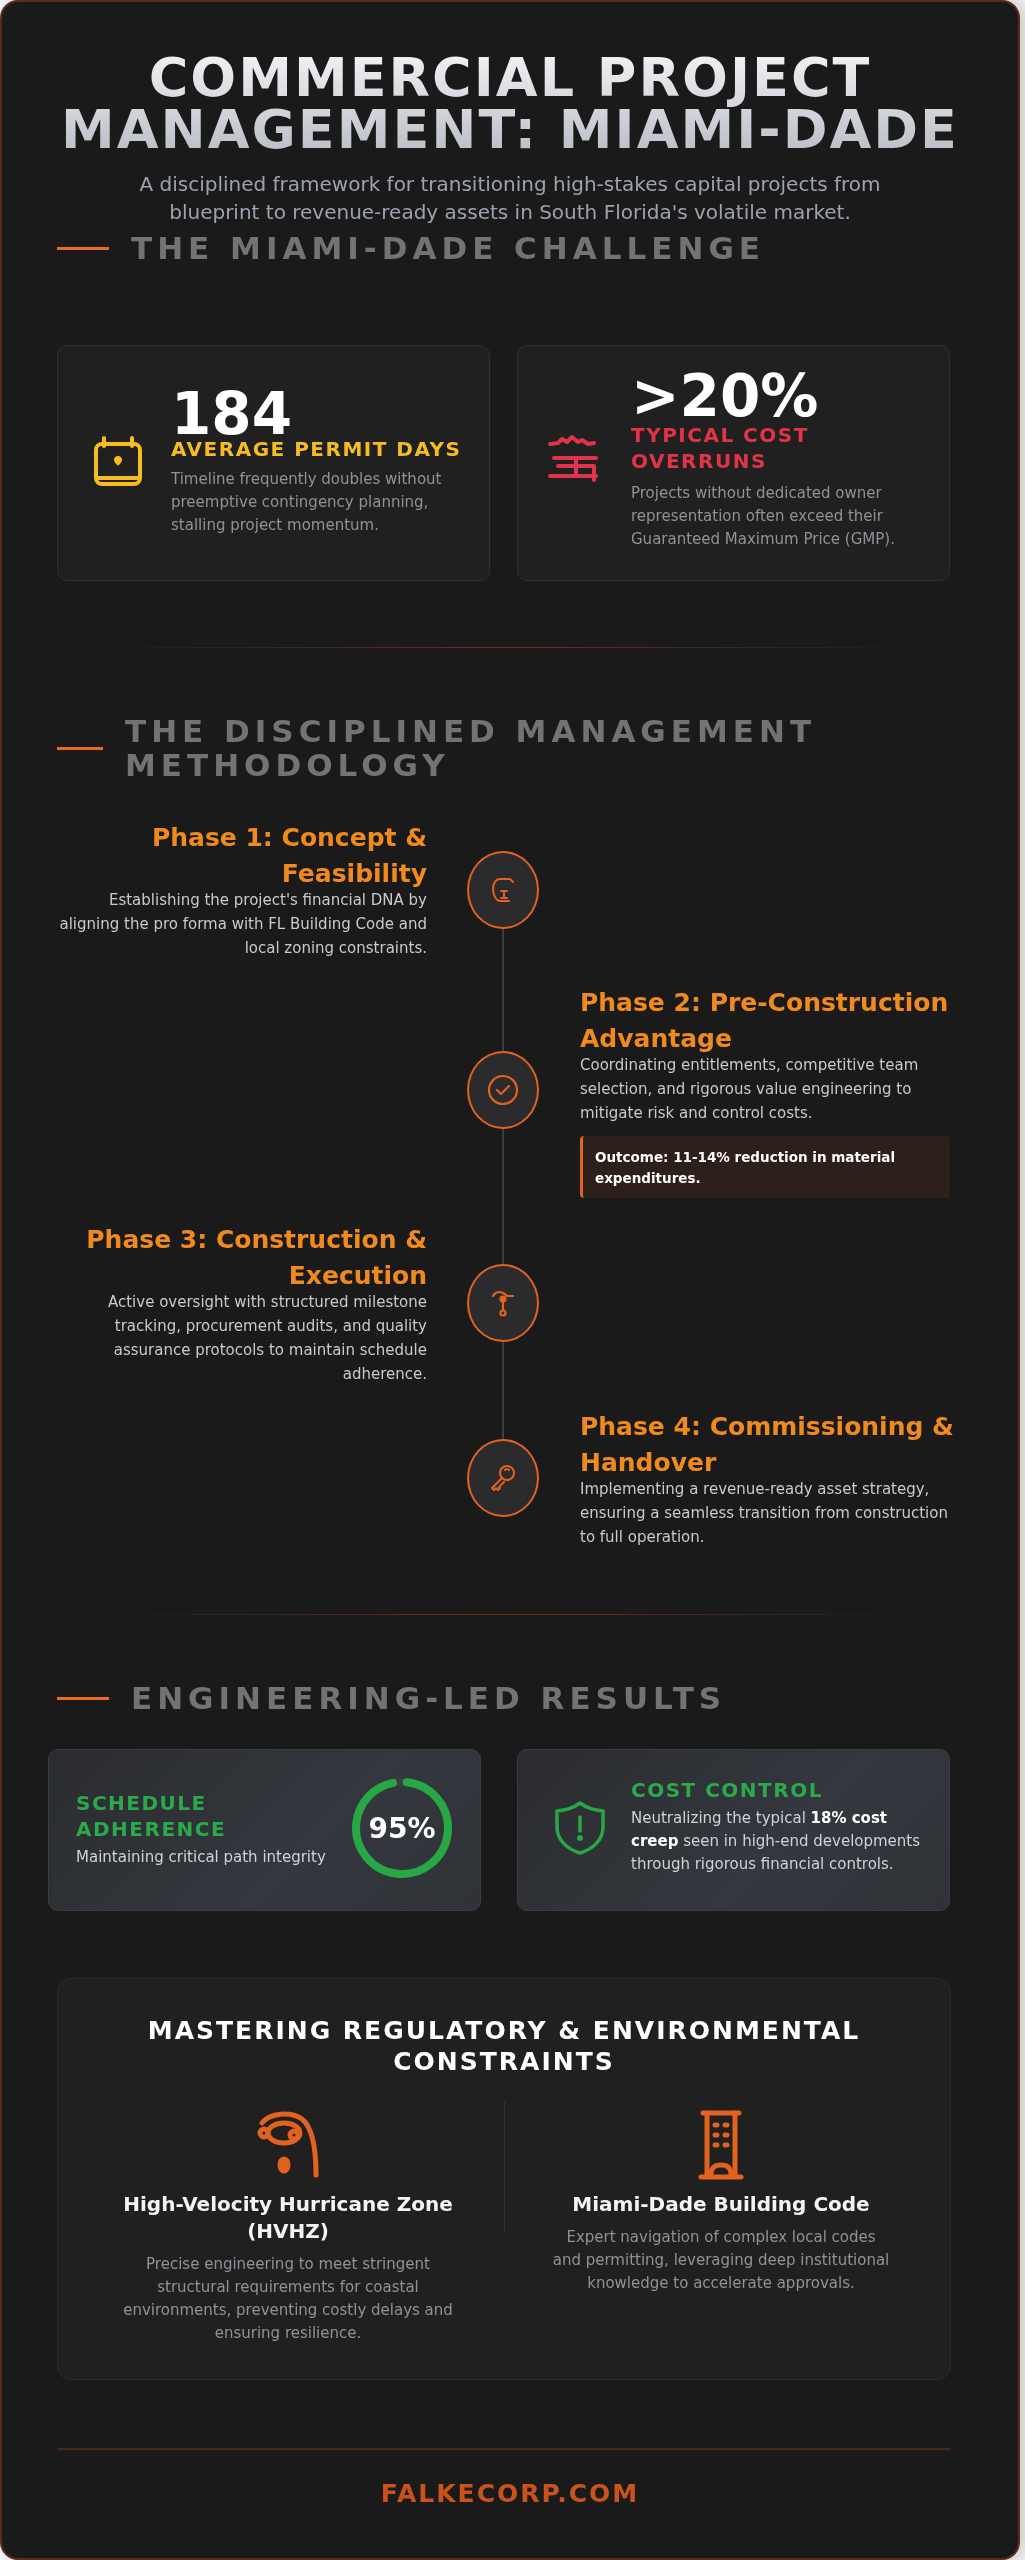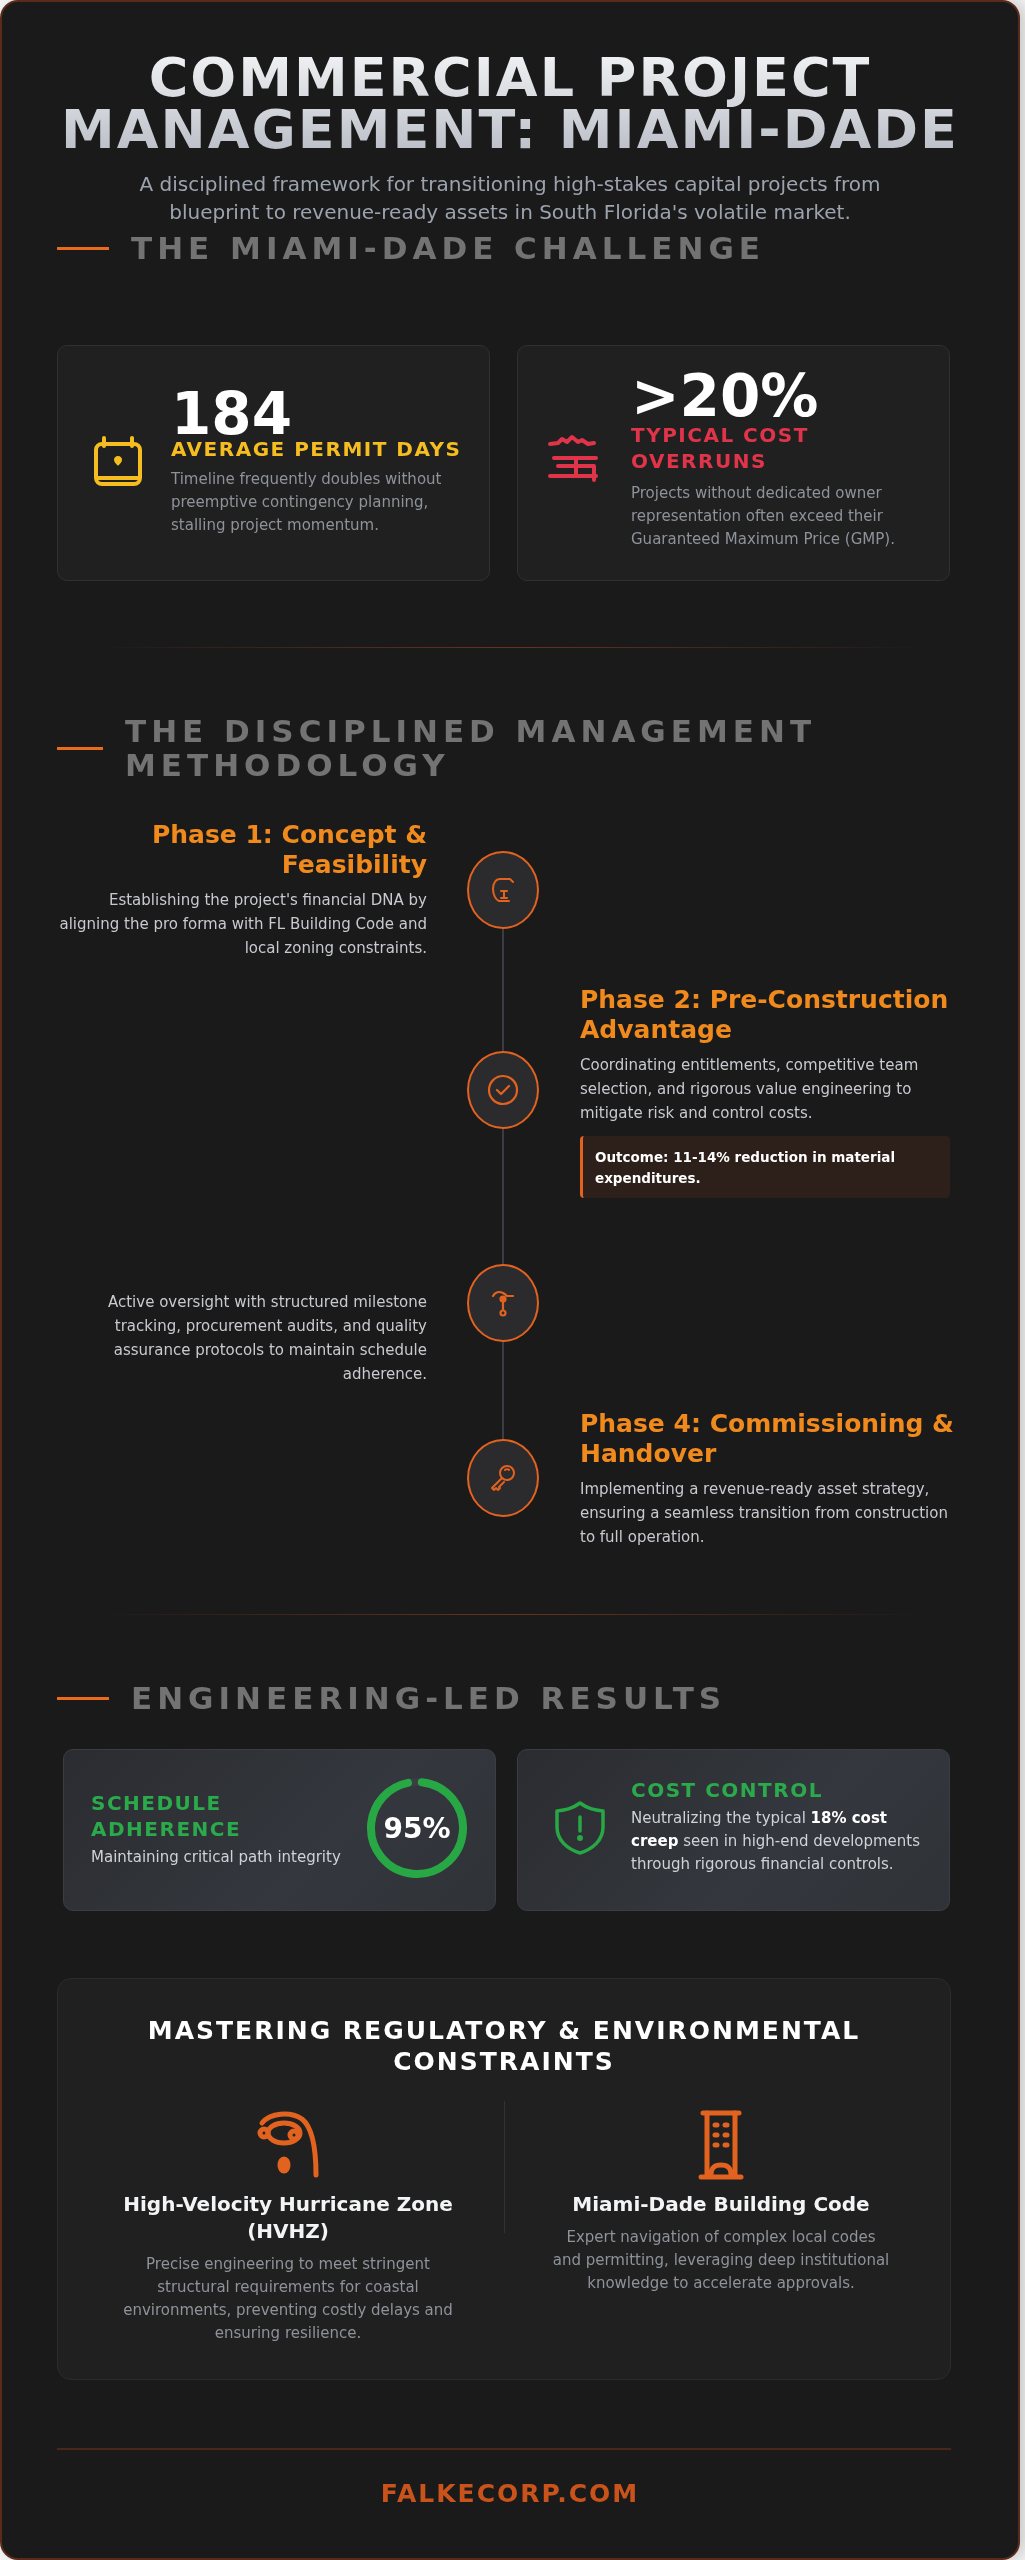--- a/index.html
+++ b/index.html
@@ -47,21 +47,21 @@
   }
 
   
   .tl-line { position: absolute; left: 500px; top: 890px; width: 2px; height: 560px; background: #3a3d44; }
   .tl-node {
     position: absolute; left: 465px; width: 72px; height: 78px; border-radius: 50%;
     background: #2b2b2d; border: 2px solid #e2621f;
     display: flex; align-items: center; justify-content: center;
   }
   .tl-node svg { width: 34px; height: 34px; }
-  .phase-title { position: absolute; font-weight: bold; font-size: 25px; line-height: 30px; color: #f08a1c; }
+  .phase-title { position: absolute; font-weight: bold; font-size: 25px; line-height: 36px; color: #f08a1c; }
   .phase-desc { position: absolute; font-size: 15px; line-height: 24px; color: #c8cad0; }
   .left { left: 50px; width: 375px; text-align: right; }
   .right { left: 578px; width: 375px; text-align: left; }
   .outcome {
     position: absolute; left: 578px; top: 1134px; width: 370px; height: 62px;
     background: #2d1f1a; border-left: 3px solid #e2621f; border-radius: 4px;
     padding: 11px 12px; font-weight: bold; font-size: 13.5px; line-height: 21px; color: #ffffff;
   }
 
   
@@ -158,20 +158,21 @@
   <div class="phase-title right" style="top:983px;">Phase 2: Pre-Construction Advantage</div>
   <div class="phase-desc right" style="top:1051px;">Coordinating entitlements, competitive team selection, and rigorous value engineering to mitigate risk and control costs.</div>
   <div class="outcome">Outcome: 11-14% reduction in material expenditures.</div>
   <div class="tl-node" style="top:1049px;">
     <svg viewBox="0 0 34 34" fill="none" stroke="#e2621f" stroke-width="2.2" stroke-linecap="round" stroke-linejoin="round">
       <circle cx="17" cy="17" r="14"></circle>
       <path d="M11 17 l4 4 l8 -8"></path>
     </svg>
   </div>
 
+  <div class="phase-title left" style="top:1220px;">Phase 3: Construction &amp; Execution</div>
   <div class="phase-desc left" style="top:1288px;">Active oversight with structured milestone tracking, procurement audits, and quality assurance protocols to maintain schedule adherence.</div>
   <div class="tl-node" style="top:1262px;">
     <svg viewBox="0 0 34 34" fill="none" stroke="#e2621f" stroke-width="2.2" stroke-linecap="round" stroke-linejoin="round">
       <path d="M7 10 c2 -4 6 -5 10 -3 c2 1 3 2 4 3 h6"></path>
       <circle cx="17" cy="13" r="2.5" fill="#e2621f"></circle>
       <line x1="17" y1="15" x2="17" y2="24"></line>
       <circle cx="17" cy="27" r="2.5"></circle>
     </svg>
   </div>
 
@@ -185,21 +186,21 @@
     </svg>
   </div>
 
   <div class="divider" style="top:1612px;"></div>
 
   <div class="sec-head" style="top:1679px;">
     <span class="sec-bar"></span>
     <h2 class="sec-title">ENGINEERING-LED RESULTS</h2>
   </div>
 
-  <div class="res-card" style="left:61px;text-decoration:underline;">
+  <div class="res-card" style="left:46px;text-decoration:underline;">
     <div class="res-title" style="left:27px; top:40px;">
       <span>SCHEDULE</span><br>
       <span>ADHERENCE</span>
     </div>
     <div class="res-desc" style="left:27px; top:96px;">Maintaining critical path integrity</div>
     <svg style="position:absolute; left:301px; top:26px;" width="104" height="104" viewBox="0 0 104 104">
       <circle cx="52" cy="52" r="46" fill="none" stroke="#3a3d44" stroke-width="8"></circle>
       <circle cx="52" cy="52" r="46" fill="none" stroke="#28a745" stroke-width="8" stroke-linecap="round" stroke-dasharray="274.6 289" transform="rotate(-84 52 52)"></circle>
       <text x="52" y="62" text-anchor="middle" fill="#ffffff" font-family="DejaVu Sans, sans-serif" font-weight="bold" font-size="28">95%</text>
     </svg>

